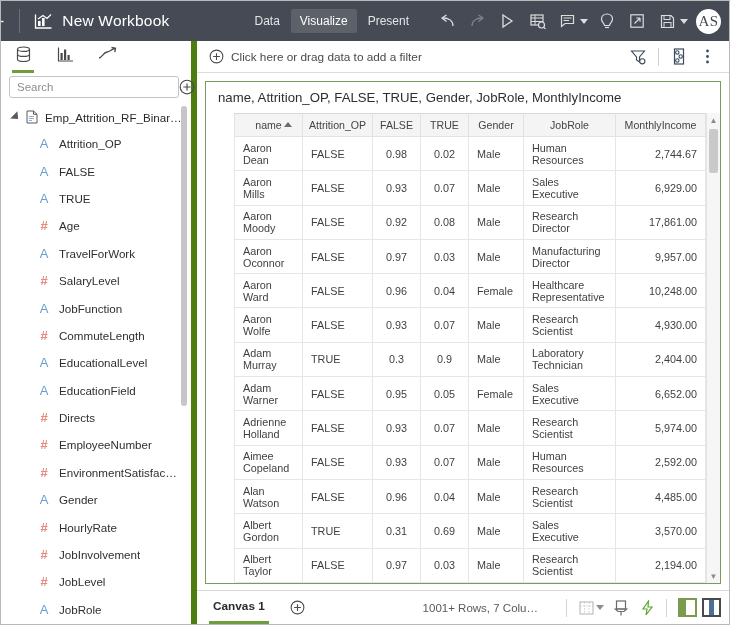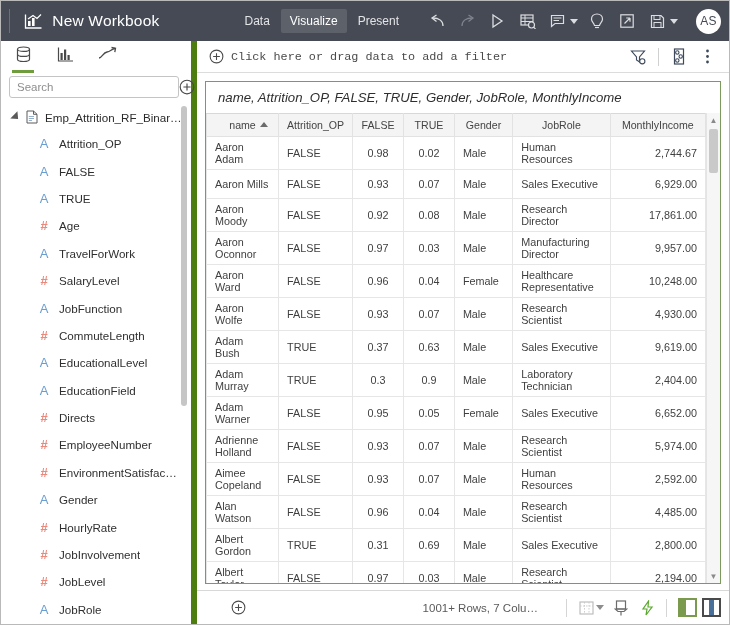--- a/index.html
+++ b/index.html
@@ -83,25 +83,26 @@
     border-right: 4px solid transparent;
     border-top: 5px solid #dcdde0;
     margin-left: -2px; margin-right: 4px;
     cursor: pointer;
   }
   .avatar {
     width: 25px; height: 25px;
     border-radius: 50%;
     background: #ffffff;
     color: #454a54;
-    font-size: 12px;
+    font-size: 15px;
     display: flex; align-items: center; justify-content: center;
-    margin-left: 14px; margin-right: 8px;
+    margin-left: 4px; margin-right: 8px;
     cursor: pointer;
     letter-spacing: .3px;
+    font-family: Liberation Serif, serif;
   }
 
   
   .body-wrap { flex: 1; display: flex; min-height: 0; }
 
   
   .leftpanel {
     width: 196px;
     flex: 0 0 196px;
     background: #ffffff;
@@ -215,21 +216,20 @@
     display: flex; flex-direction: column;
     min-width: 0;
     background: #fff;
   }
   .filterbar {
     height: 32px;
     flex: 0 0 32px;
     display: flex; align-items: center;
     border-bottom: 1px solid #dcdcdc;
     padding: 0 8px 0 12px;
-    font-family: Liberation Mono, monospace;
   }
   .fb-plus { color: #4a4a4a; display:flex; align-items:center; cursor: pointer; }
   .fb-text {
     font-size: 11.8px; color: #4a4a4a;
     margin-left: 7px; cursor: pointer;
   }
   .fb-spacer { flex: 1; }
   .fb-icon {
     width: 28px; height: 28px;
     display:flex; align-items:center; justify-content:center;
@@ -248,33 +248,34 @@
     border: 1px solid #7b9b5c;
     display: flex; flex-direction: column;
     min-height: 0;
     background: #fff;
   }
   .grid-title {
     font-size: 13.2px;
     color: #2e2e2e;
     padding: 8px 12px 8px 12px;
     flex: 0 0 auto;
-    white-space: nowrap; overflow: hidden; text-overflow: ellipsis; font-style: italic;
+    white-space: nowrap; overflow: hidden; text-overflow: ellipsis;
   }
   .grid-scroll {
     flex: 1;
     overflow: hidden;
     position: relative;
     display: flex;
   }
   table.dg {
     border-collapse: collapse;
     width: 100%;
     table-layout: fixed;
     font-size: 10.8px;
+    margin-left: 28px;
   }
   table.dg th {
     background: #f4f4f4;
     border: 1px solid #e2e2e2;
     border-top: 1px solid #d8d8d8;
     font-weight: normal;
     color: #444;
     font-size: 10.6px;
     height: 23px;
     padding: 0 6px;
@@ -643,21 +644,21 @@
                     <th><span>Attrition_OP</span></th>
                     <th><span>FALSE</span></th>
                     <th><span>TRUE</span></th>
                     <th><span>Gender</span></th>
                     <th><span>JobRole</span></th>
                     <th><span>MonthlyIncome</span></th>
                   </tr>
                 </thead>
               <tbody id="dg-body">
                   <tr>
-                    <td class="c-name">Aaron Adam</td>
+                    <td class="c-name">Aaron Dean</td>
                     <td class="c-text">FALSE</td>
                     <td class="c-num">0.98</td>
                     <td class="c-num">0.02</td>
                     <td class="c-text">Male</td>
                     <td class="c-text">Human Resources</td>
                     <td class="c-money">2,744.67</td>
                   </tr>
                   <tr>
                     <td class="c-name">Aaron Mills</td>
                     <td class="c-text">FALSE</td>
@@ -697,29 +698,20 @@
                   <tr>
                     <td class="c-name">Aaron Wolfe</td>
                     <td class="c-text">FALSE</td>
                     <td class="c-num">0.93</td>
                     <td class="c-num">0.07</td>
                     <td class="c-text">Male</td>
                     <td class="c-text">Research Scientist</td>
                     <td class="c-money">4,930.00</td>
                   </tr>
                   <tr>
-                    <td class="c-name">Adam Bush</td>
-                    <td class="c-text">TRUE</td>
-                    <td class="c-num">0.37</td>
-                    <td class="c-num">0.63</td>
-                    <td class="c-text">Male</td>
-                    <td class="c-text">Sales Executive</td>
-                    <td class="c-money">9,619.00</td>
-                  </tr>
-                  <tr>
                     <td class="c-name">Adam Murray</td>
                     <td class="c-text">TRUE</td>
                     <td class="c-num">0.3</td>
                     <td class="c-num">0.9</td>
                     <td class="c-text">Male</td>
                     <td class="c-text">Laboratory Technician</td>
                     <td class="c-money">2,404.00</td>
                   </tr>
                   <tr>
                     <td class="c-name">Adam Warner</td>
@@ -757,21 +749,21 @@
                     <td class="c-text">Research Scientist</td>
                     <td class="c-money">4,485.00</td>
                   </tr>
                   <tr>
                     <td class="c-name">Albert Gordon</td>
                     <td class="c-text">TRUE</td>
                     <td class="c-num">0.31</td>
                     <td class="c-num">0.69</td>
                     <td class="c-text">Male</td>
                     <td class="c-text">Sales Executive</td>
-                    <td class="c-money">2,800.00</td>
+                    <td class="c-money">3,570.00</td>
                   </tr>
                   <tr>
                     <td class="c-name">Albert Taylor</td>
                     <td class="c-text">FALSE</td>
                     <td class="c-num">0.97</td>
                     <td class="c-num">0.03</td>
                     <td class="c-text">Male</td>
                     <td class="c-text">Research Scientist</td>
                     <td class="c-money">2,194.00</td>
                   </tr>
@@ -780,20 +772,21 @@
             <div class="vscroll">
               <div class="vs-up">▲</div>
               <div class="vs-thumb"></div>
               <div class="vs-dn">▼</div>
             </div>
           </div>
         </div>
       </div>
 
       <div class="statusbar">
+        <div class="canvas-tab">Canvas 1</div>
         <div class="sb-plus">
           <svg width="15" height="15" viewBox="0 0 16 16">
             <circle cx="8" cy="8" r="6.8" stroke="#4a4a4a" stroke-width="1.15" fill="none"></circle>
             <path d="M8 4.4 V11.6 M4.4 8 H11.6" stroke="#4a4a4a" stroke-width="1.15"></path>
           </svg>
         </div>
         <div class="sb-spacer"></div>
         <div class="sb-rows">1001+ Rows, 7 Colu…</div>
         <div class="sb-div"></div>
         <div class="sb-icon">

